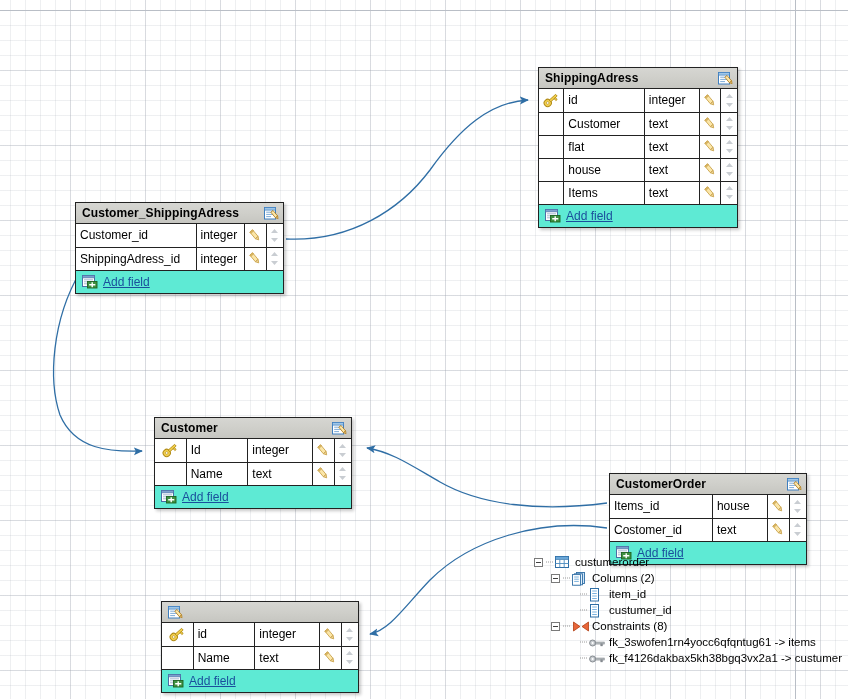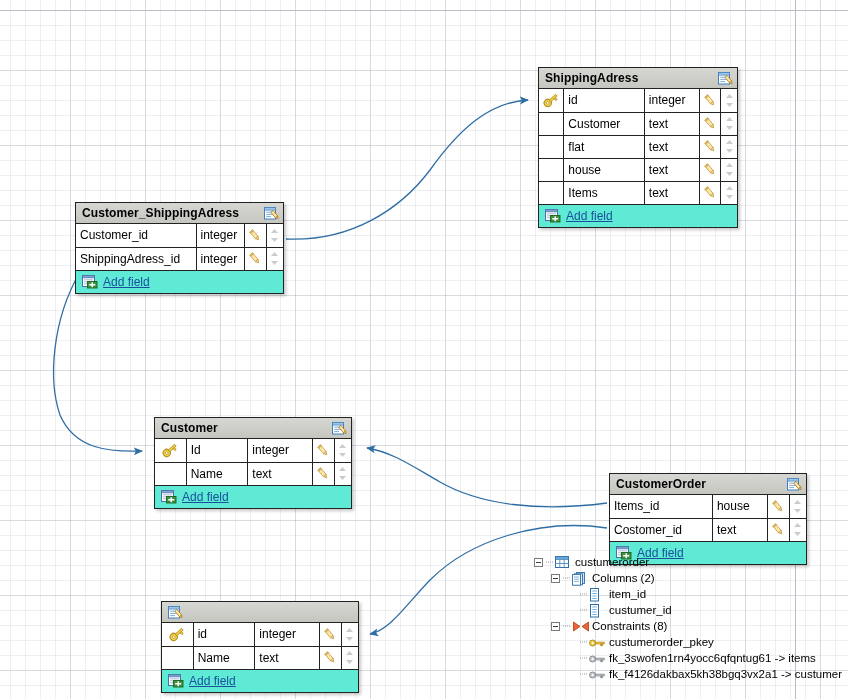--- a/index.html
+++ b/index.html
@@ -558,48 +558,35 @@
             <path d="M16.5 2 L10 6.5 L16.5 11 Z" fill="#e8663a" stroke="#b03d12" stroke-width="0.8"></path>
           </svg></span>
         <span class="tlabel">Constraints (8)</span>
       </div>
       <div class="tnode" style="padding-left: 34px;">
         <span class="twist"></span>
         <span class="tdots"><svg width="9" height="16">
             <path d="M0 8 H8" stroke="#9a9a9a" stroke-width="1" stroke-dasharray="1 1"></path>
           </svg></span>
         <span class="ticon"><svg class="ico" width="17" height="12" viewBox="0 0 17 12">
-            <circle cx="3.6" cy="6" r="3" fill="#f3cf4d" stroke="#a8830f" stroke-width="0.9"></circle>
+            <circle cx="3.6" cy="6" r="3" fill="#c8ccd0" stroke="#7b8086" stroke-width="0.9"></circle>
             <circle cx="3.6" cy="6" r="1" fill="#ffffff"></circle>
-            <rect x="6.2" y="5.1" width="9" height="1.9" fill="#f3cf4d" stroke="#a8830f" stroke-width="0.7"></rect>
-            <rect x="11.8" y="6.8" width="1.5" height="2" fill="#f3cf4d" stroke="#a8830f" stroke-width="0.7"></rect>
-          </svg></span>
-        <span class="tlabel">custumerorder_pkey</span>
+            <rect x="6.2" y="5.1" width="9" height="1.9" fill="#c8ccd0" stroke="#7b8086" stroke-width="0.7"></rect>
+            <rect x="11.8" y="6.8" width="1.5" height="2" fill="#c8ccd0" stroke="#7b8086" stroke-width="0.7"></rect>
+          </svg></span>
+        <span class="tlabel">fk_3swofen1rn4yocc6qfqntug61 -&gt; items</span>
       </div>
       <div class="tnode" style="padding-left: 34px;">
         <span class="twist"></span>
         <span class="tdots"><svg width="9" height="16">
             <path d="M0 8 H8" stroke="#9a9a9a" stroke-width="1" stroke-dasharray="1 1"></path>
           </svg></span>
         <span class="ticon"><svg class="ico" width="17" height="12" viewBox="0 0 17 12">
             <circle cx="3.6" cy="6" r="3" fill="#c8ccd0" stroke="#7b8086" stroke-width="0.9"></circle>
             <circle cx="3.6" cy="6" r="1" fill="#ffffff"></circle>
             <rect x="6.2" y="5.1" width="9" height="1.9" fill="#c8ccd0" stroke="#7b8086" stroke-width="0.7"></rect>
             <rect x="11.8" y="6.8" width="1.5" height="2" fill="#c8ccd0" stroke="#7b8086" stroke-width="0.7"></rect>
           </svg></span>
-        <span class="tlabel">fk_3swofen1rn4yocc6qfqntug61 -&gt; items</span>
-      </div>
-      <div class="tnode" style="padding-left: 34px;">
-        <span class="twist"></span>
-        <span class="tdots"><svg width="9" height="16">
-            <path d="M0 8 H8" stroke="#9a9a9a" stroke-width="1" stroke-dasharray="1 1"></path>
-          </svg></span>
-        <span class="ticon"><svg class="ico" width="17" height="12" viewBox="0 0 17 12">
-            <circle cx="3.6" cy="6" r="3" fill="#c8ccd0" stroke="#7b8086" stroke-width="0.9"></circle>
-            <circle cx="3.6" cy="6" r="1" fill="#ffffff"></circle>
-            <rect x="6.2" y="5.1" width="9" height="1.9" fill="#c8ccd0" stroke="#7b8086" stroke-width="0.7"></rect>
-            <rect x="11.8" y="6.8" width="1.5" height="2" fill="#c8ccd0" stroke="#7b8086" stroke-width="0.7"></rect>
-          </svg></span>
         <span class="tlabel">fk_f4126dakbax5kh38bgq3vx2a1 -&gt; custumer</span>
       </div>
     </div>
 
 </div>
 
 </body></html>

